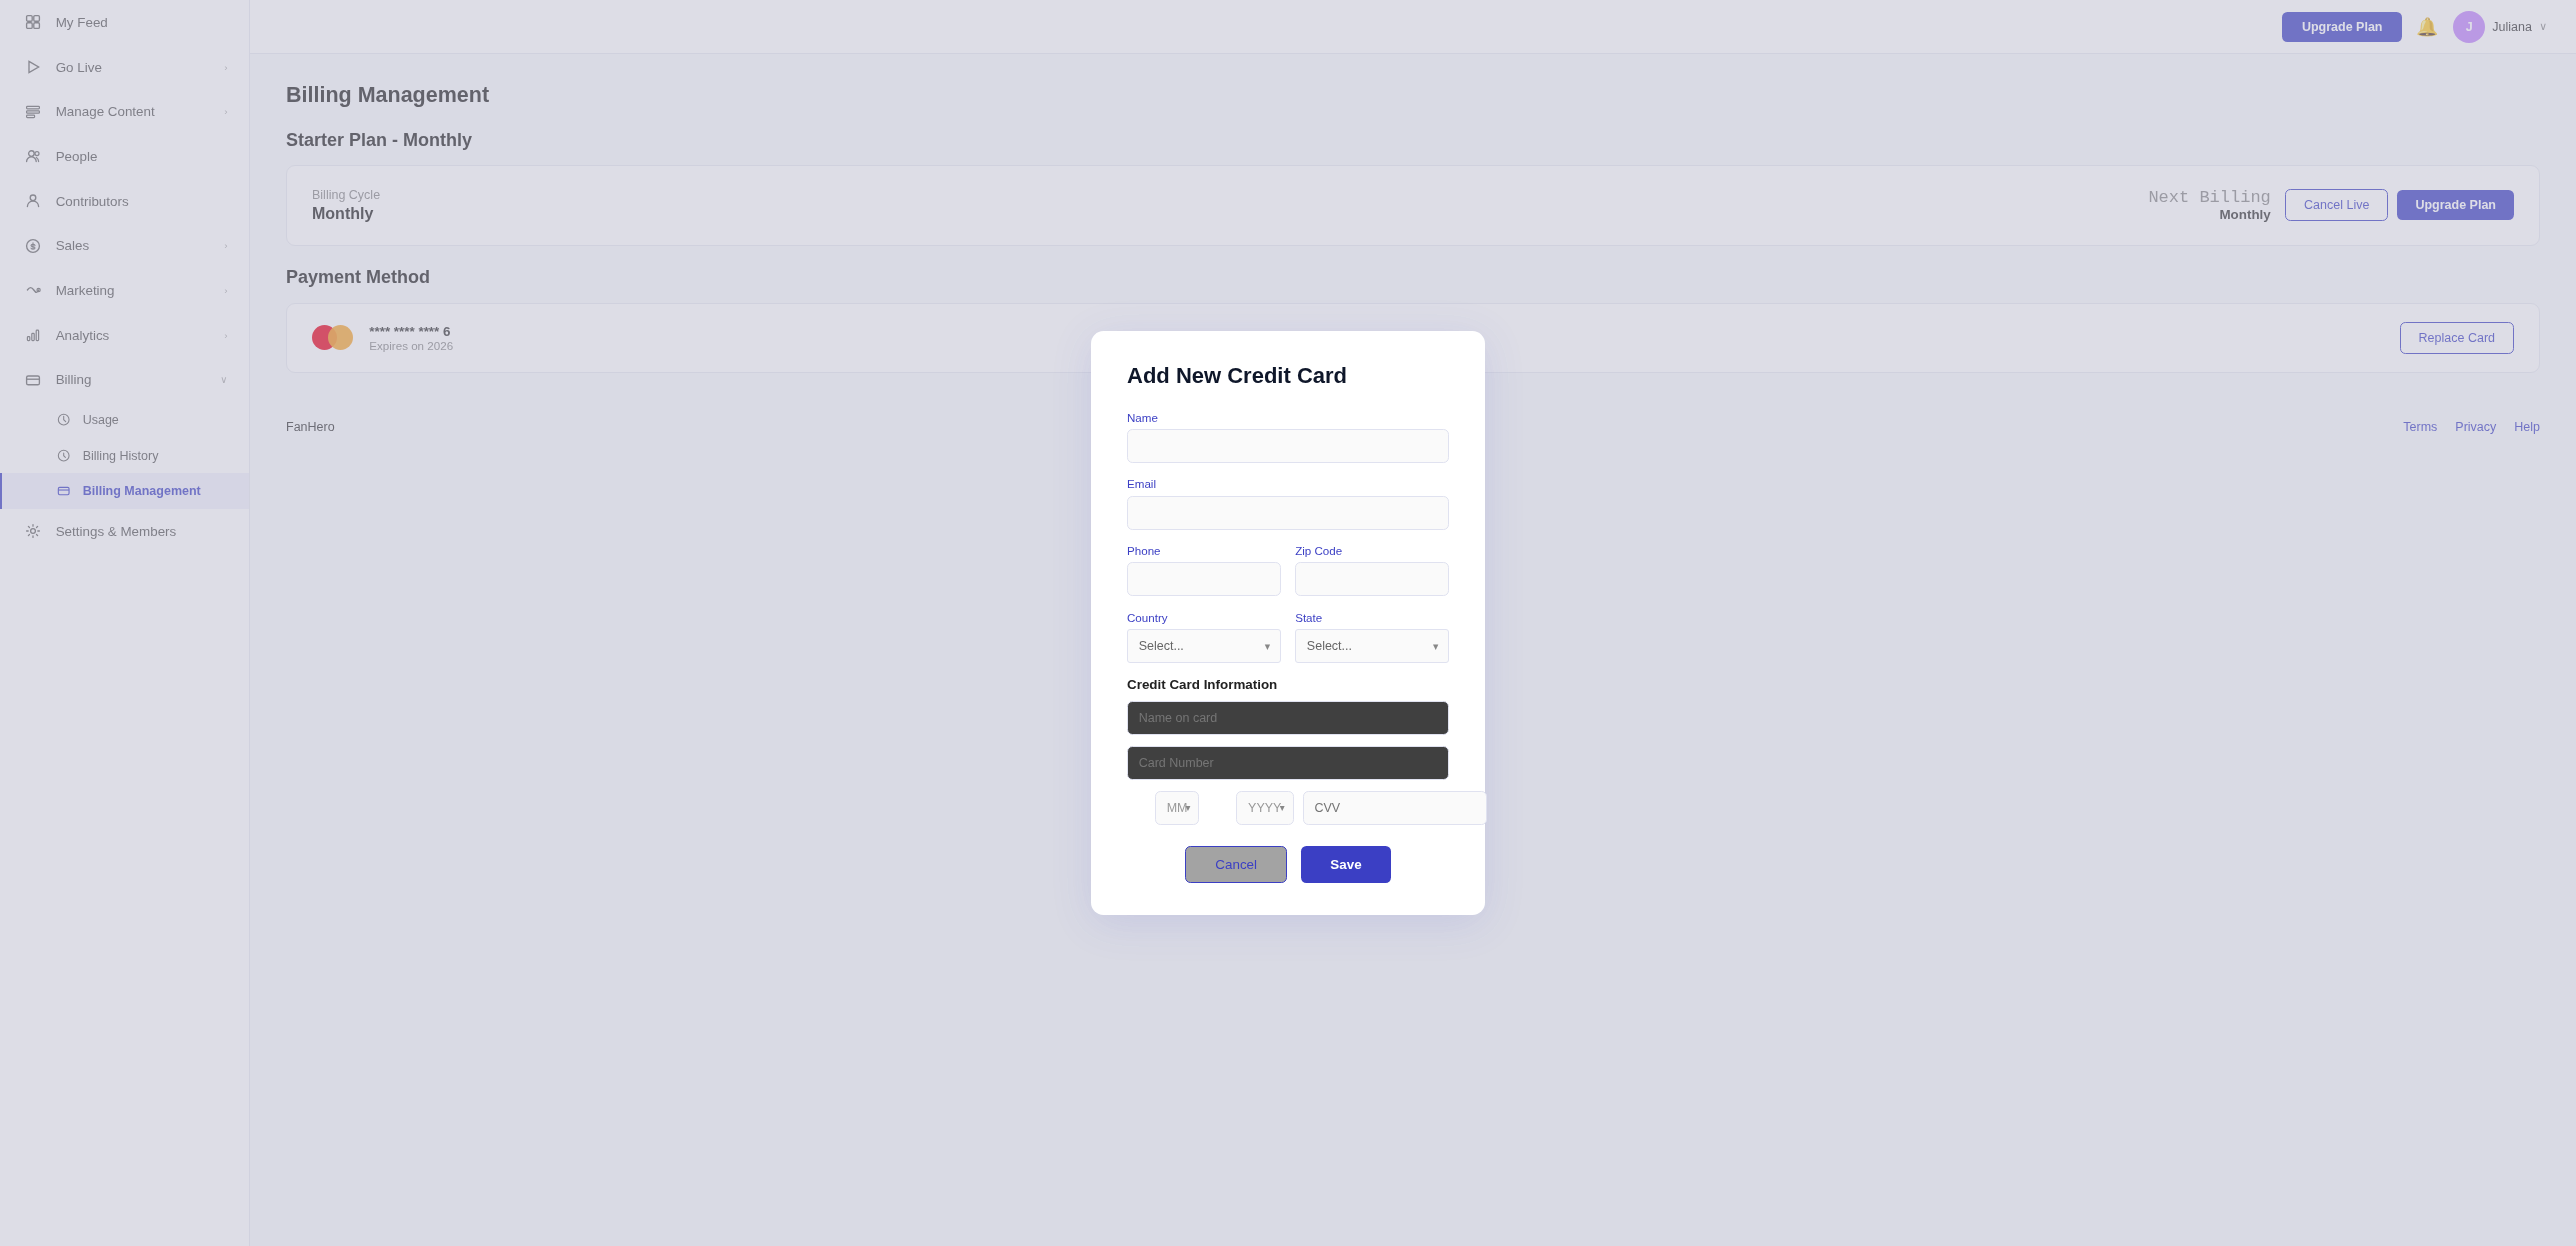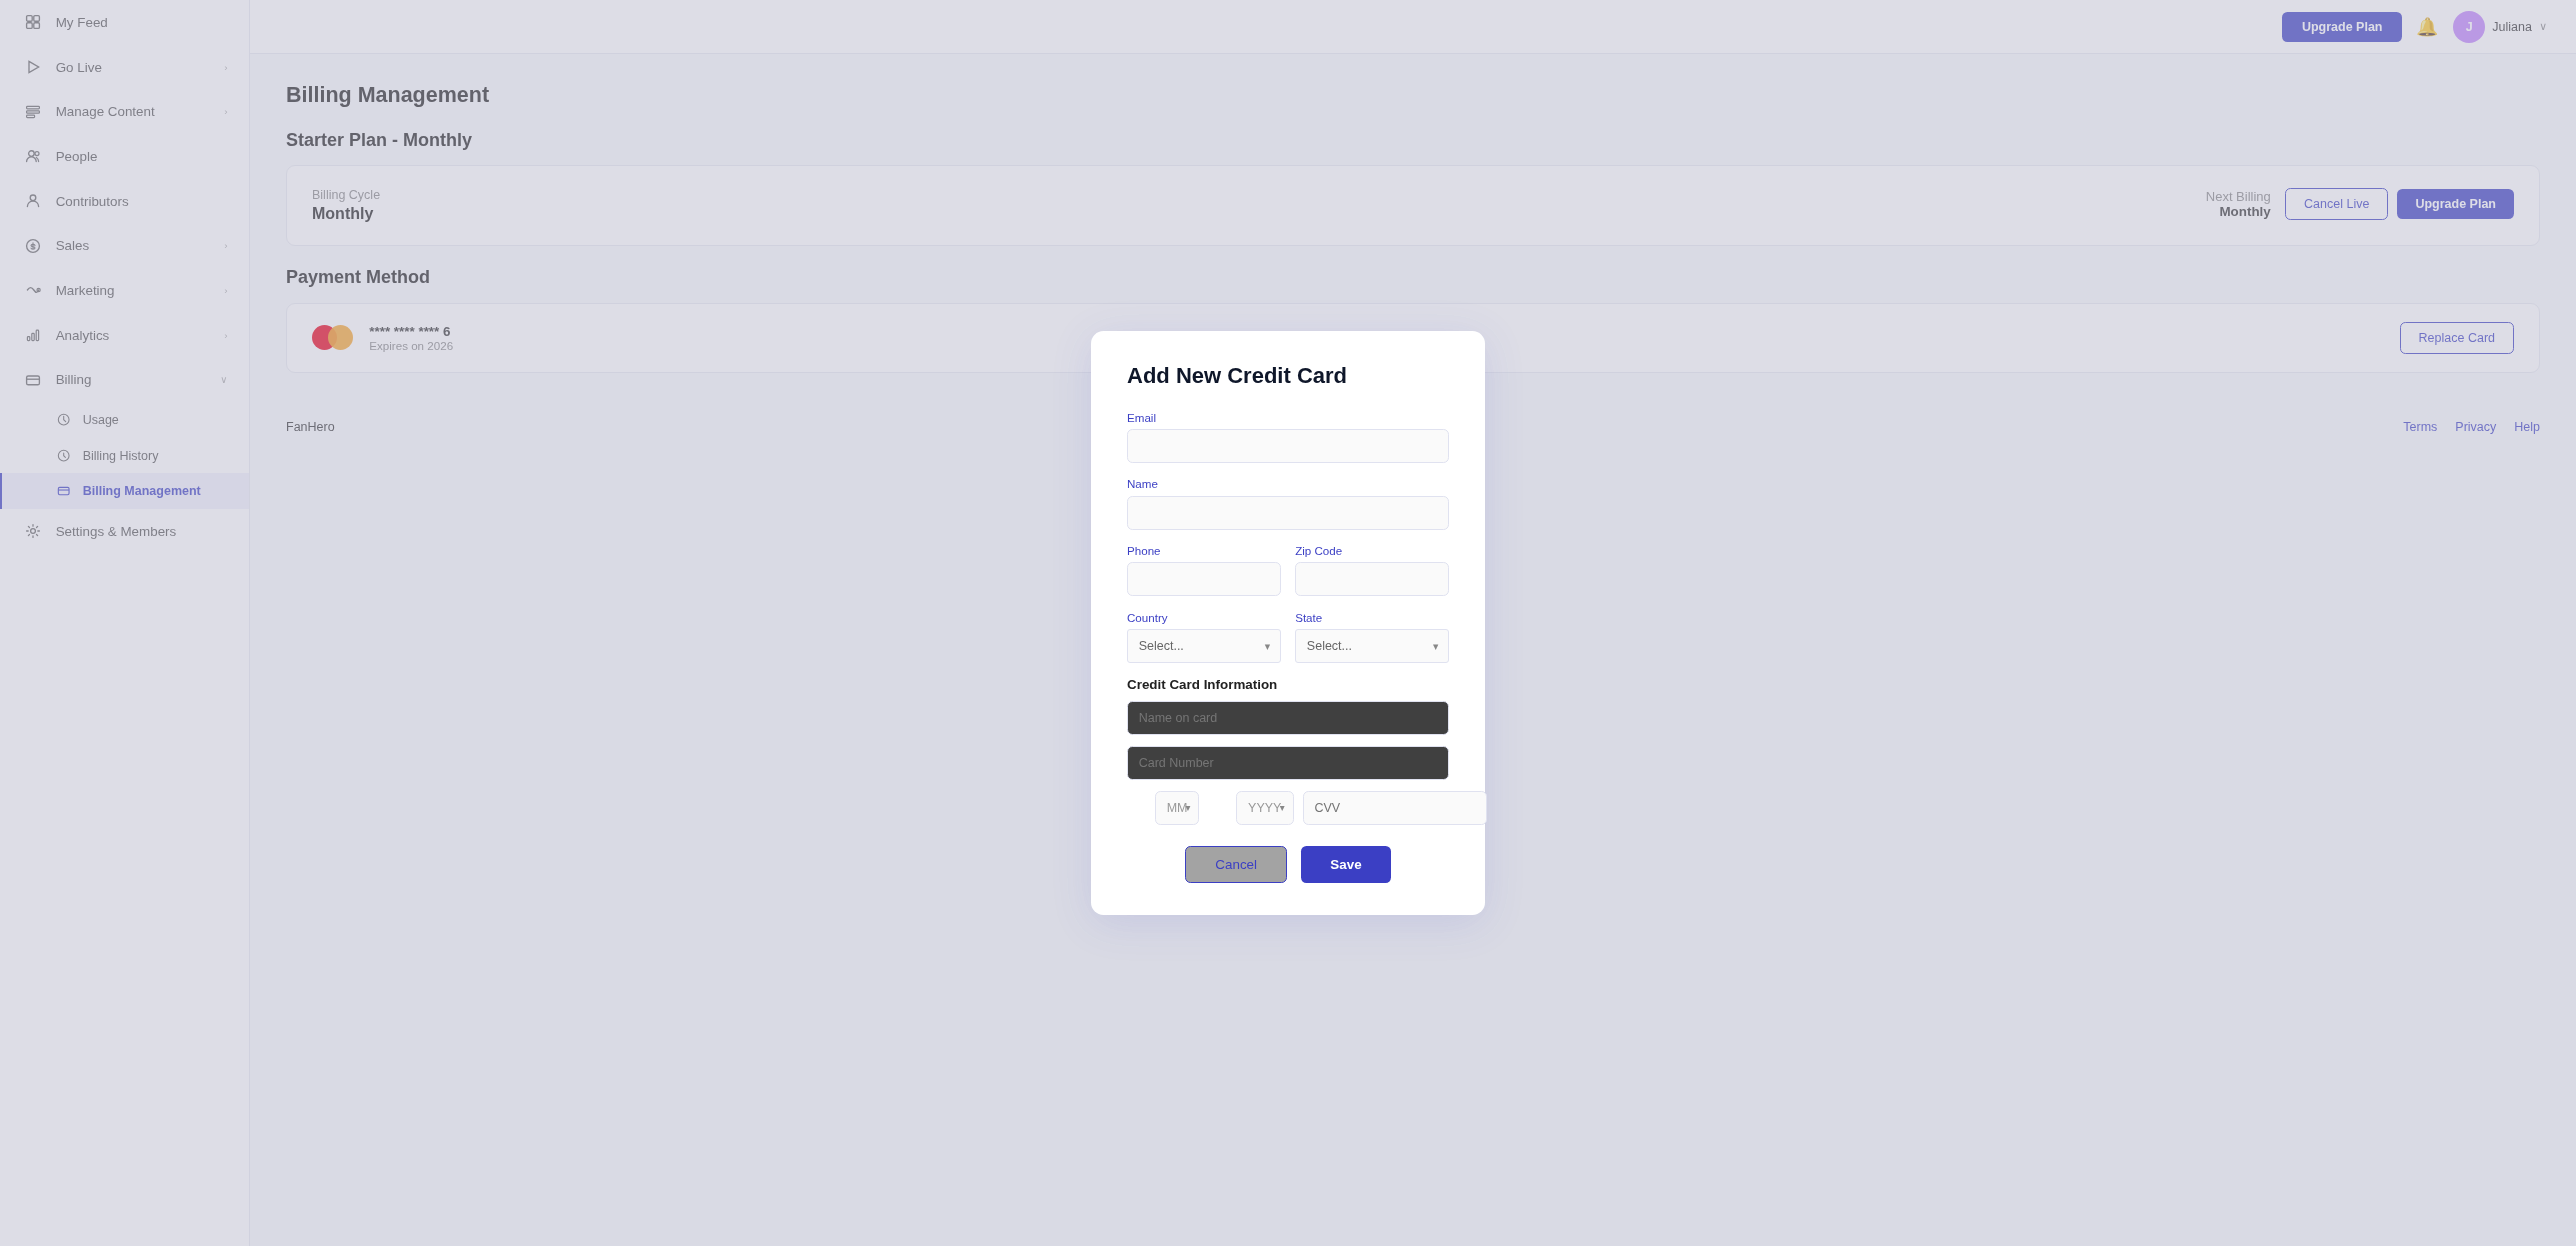--- a/index.html
+++ b/index.html
@@ -542,21 +542,21 @@
     <h1 class="page-title">Billing Management</h1>
     <h2 class="section-title">Starter Plan - Monthly</h2>
 
     <div class="billing-card">
       <div>
         <div class="billing-cycle-label">Billing Cycle</div>
         <div class="billing-cycle-value">Monthly</div>
       </div>
       <div style="display:flex;align-items:center;gap:14.3px;">
         <div style="text-align:right;">
-          <div style="font-size:13px;color:#888;">Next Billing</div>
+          <div style="font-size:17px;color:#888;font-family:Liberation Mono, monospace;">Next Billing</div>
           <div style="font-size:13.4px;font-weight:600;color:#333;">Monthly</div>
         </div>
         <div class="billing-right">
           <button class="cancel-plan-btn">Cancel Live</button>
           <button class="upgrade-plan-btn">Upgrade Plan</button>
         </div>
       </div>
     </div>
 
     <h2 class="payment-section-title">Payment Method</h2>
@@ -584,28 +584,28 @@
     </div>
   </div>
 </div>
 
 <div class="modal-overlay">
   <div class="modal">
     <h2 class="modal-title">Add New Credit Card</h2>
 
     
     <div class="form-group">
+      <label class="form-label">Name</label>
+      <input class="form-input" type="text" style="">
+    </div>
+
+    
+    <div class="form-group">
       <label class="form-label">Email</label>
       <input class="form-input" type="email" style="">
-    </div>
-
-    
-    <div class="form-group">
-      <label class="form-label">Name</label>
-      <input class="form-input" type="text" style="">
     </div>
 
     
     <div class="form-row">
       <div class="form-group">
         <label class="form-label">Phone</label>
         <input class="form-input" type="tel" style="">
       </div>
       <div class="form-group">
         <label class="form-label">Zip Code</label>

